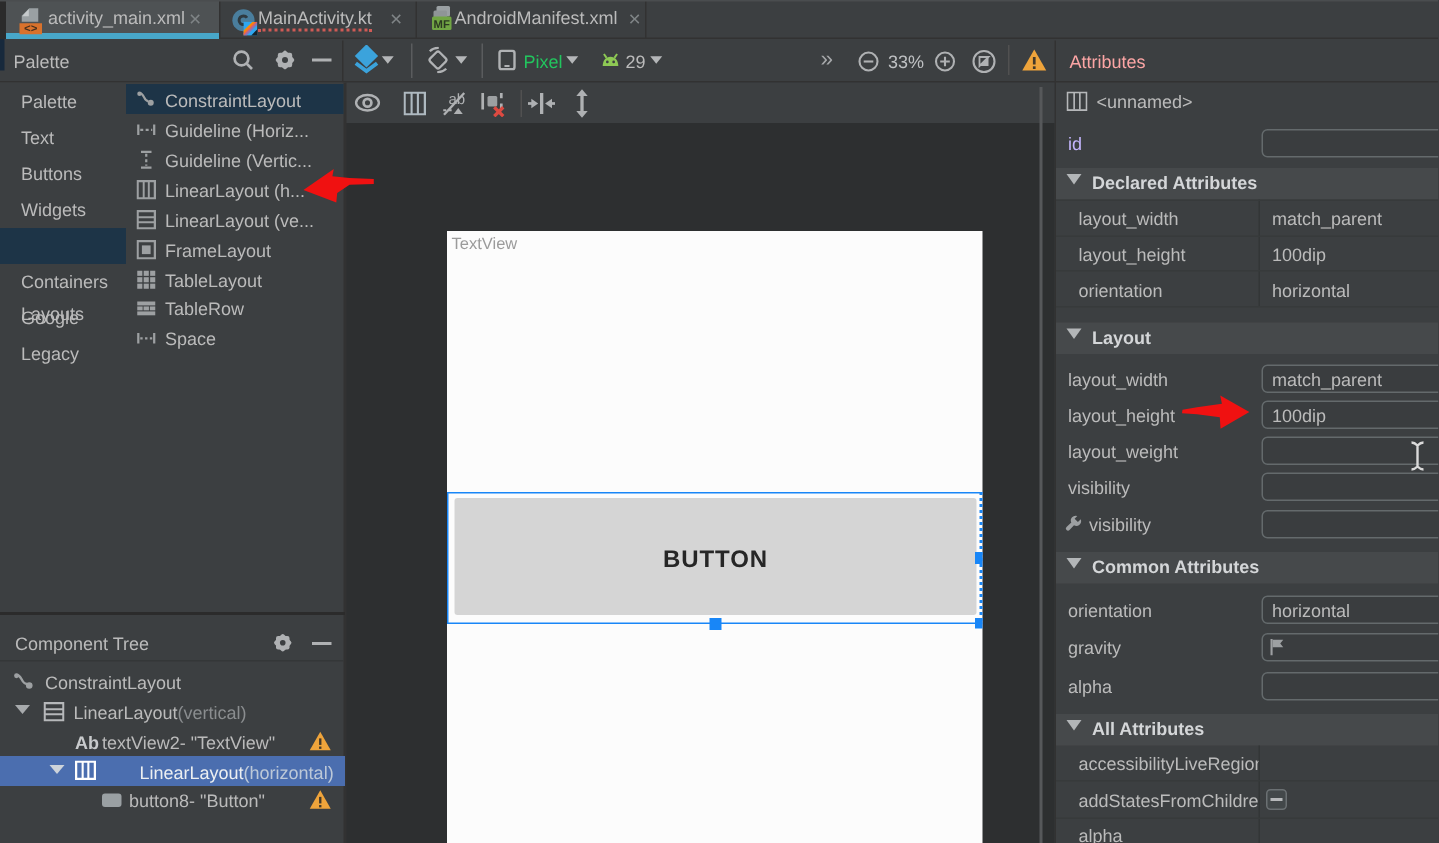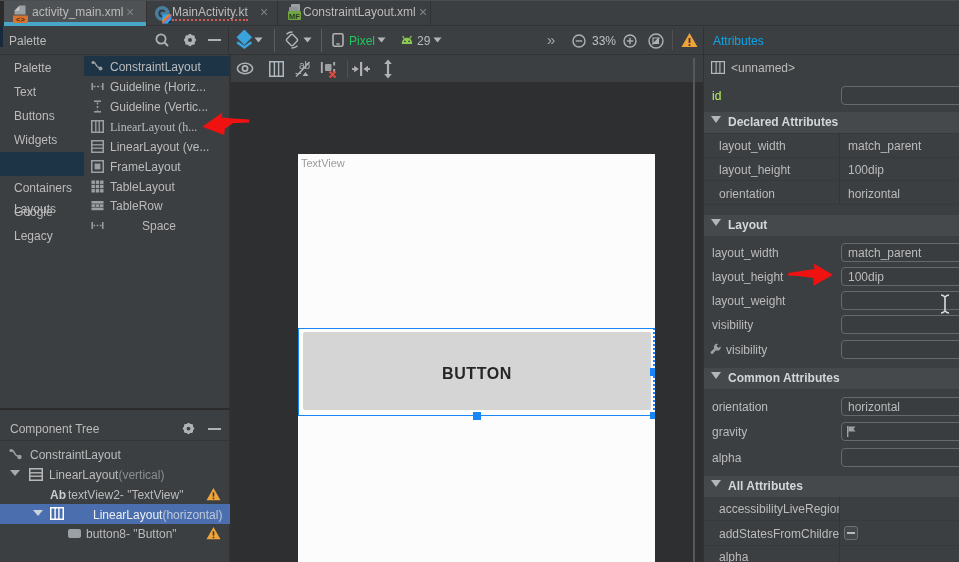--- a/index.html
+++ b/index.html
@@ -38,21 +38,21 @@
     </svg>
   <div class="abs" style="left:172px;top:5px;color:#bbbbbb;border-bottom:2px dotted #cf5b56;">MainActivity.kt</div>
   <div class="abs" style="left:260px;top:4px;color:#7f8486;font-size:14px;">×</div>
 
   <svg class="abs" style="left:286px;top:3px;" width="18" height="18" viewBox="0 0 18 18">
       <rect x="5" y="1" width="9" height="7" rx="1" fill="#9aa0a3"></rect>
       <rect x="3" y="4" width="9" height="6" rx="1" fill="#8f9597"></rect>
       <rect x="2" y="8" width="13" height="9" rx="1" fill="#71a544"></rect>
       <text x="8.5" y="15.5" font-size="7.5" font-weight="bold" fill="#2c3a22" text-anchor="middle">MF</text>
     </svg>
-  <div class="abs" style="left:303px;top:5px;color:#bbbbbb;">ConstraintLayout.xml</div>
+  <div class="abs" style="left:303px;top:5px;color:#bbbbbb;">AndroidManifest.xml</div>
   <div class="abs" style="left:419px;top:4px;color:#7f8486;font-size:14px;">×</div>
   <div class="abs" style="left:430px;top:0;width:1px;height:26px;background:#323232;"></div>
 
   <div class="abs" style="left:0;top:0;width:959px;height:1px;background:#4a4d4f;"></div>
 
   <div class="abs" style="left:0;top:26px;width:959px;height:29px;background:#3c3f41;border-bottom:1px solid #323232;"></div>
   <div class="abs" style="left:0;top:26px;width:3px;height:21px;background:#17293c;"></div>
     <div class="abs" style="left:9px;top:34px;color:#bbbbbb;">Palette</div>
   <svg class="abs" style="left:154px;top:32px;" width="16" height="16" viewBox="0 0 16 16">
       <circle cx="7" cy="7" r="4.6" fill="none" stroke="#afb1b3" stroke-width="1.8"></circle>
@@ -123,29 +123,29 @@
   <div class="abs" style="left:672px;top:30px;width:1px;height:20px;background:#515151;"></div>
   <svg class="abs" style="left:681px;top:32px;" width="17" height="16" viewBox="0 0 17 16">
       <path d="M8.5 1 L16.5 15 L0.5 15 Z" fill="#efa43b"></path>
       <rect x="7.6" y="6" width="1.8" height="5" fill="#43392a"></rect>
       <rect x="7.6" y="12.2" width="1.8" height="1.8" fill="#43392a"></rect>
     </svg>
 
   <div class="abs" style="left:228px;top:27px;width:1px;height:28px;background:#323232;"></div>
 
   <div class="abs" style="left:703px;top:27px;width:1px;height:535px;background:#323232;"></div>
-  <div class="abs" style="left:713px;top:34px;color:#0ea5e9;">Attributes</div>
+  <div class="abs" style="left:713px;top:34px;color:#fca5a5;">Attributes</div>
 
   <svg class="abs" style="left:711px;top:61px;" width="14" height="13" viewBox="0 0 14 13">
       <rect x="0.6" y="0.6" width="12.8" height="11.8" fill="none" stroke="#b6b8ba" stroke-width="1.2"></rect>
       <line x1="5.1" y1="1" x2="5.1" y2="12" stroke="#b6b8ba" stroke-width="1.1"></line>
       <line x1="8.9" y1="1" x2="8.9" y2="12" stroke="#b6b8ba" stroke-width="1.1"></line>
     </svg>
   <div class="abs" style="left:731px;top:61px;color:#bbbbbb;">&lt;unnamed&gt;</div>
-  <div class="abs" style="left:712px;top:89px;color:#bef264;">id</div>
+  <div class="abs" style="left:712px;top:89px;color:#c4b5fd;">id</div>
   <div class="abs" style="left:841px;top:86px;width:130px;height:19px;border:1px solid #646a6c;border-radius:4px;background:#3a3d3f;"></div>
 
   <div class="abs" style="left:704px;top:112px;width:255px;height:21px;background:#46494b;"></div>
   <div class="abs" style="left:711px;top:116px;width:0;height:0;border-left:5px solid transparent;border-right:5px solid transparent;border-top:7px solid #b3b6b8;"></div>
   <div class="abs" style="left:728px;top:115px;color:#d4d6d8;font-weight:bold;">Declared Attributes</div>
   <div class="abs" style="left:839px;top:133px;width:1px;height:71px;background:#333637;"></div>
   <div class="abs" style="left:704px;top:133px;width:255px;height:1px;background:#373a3b;"></div>
   <div class="abs" style="left:704px;top:157px;width:255px;height:1px;background:#373a3b;"></div>
   <div class="abs" style="left:704px;top:180px;width:255px;height:1px;background:#373a3b;"></div>
   <div class="abs" style="left:704px;top:204px;width:255px;height:1px;background:#373a3b;"></div>
@@ -296,21 +296,21 @@
       <line x1="3" y1="1.2" x2="10" y2="1.2" stroke="#9da0a2" stroke-width="1.5"></line>
       <line x1="3" y1="11.8" x2="10" y2="11.8" stroke="#9da0a2" stroke-width="1.5"></line>
       <line x1="6.5" y1="2.5" x2="6.5" y2="10.5" stroke="#9da0a2" stroke-width="1.5" stroke-dasharray="2 1.6"></line>
     </svg>
   <div class="abs" style="left:110px;top:100px;">Guideline (Vertic...</div>
   <svg class="abs" style="left:91px;top:120px;" width="13" height="13" viewBox="0 0 13 13">
       <rect x="0.75" y="0.75" width="11.5" height="11.5" fill="none" stroke="#9da0a2" stroke-width="1.5"></rect>
       <line x1="4.8" y1="1" x2="4.8" y2="12" stroke="#9da0a2" stroke-width="1.3"></line>
       <line x1="8.2" y1="1" x2="8.2" y2="12" stroke="#9da0a2" stroke-width="1.3"></line>
     </svg>
-  <div class="abs" style="left:110px;top:120px;font-family:Liberation Serif, serif;">LinearLayout (h...</div>
+  <div class="abs" style="left:110px;top:120px;">LinearLayout (h...</div>
   <svg class="abs" style="left:91px;top:140px;" width="13" height="13" viewBox="0 0 13 13">
       <rect x="0.75" y="0.75" width="11.5" height="11.5" fill="none" stroke="#9da0a2" stroke-width="1.5"></rect>
       <line x1="1" y1="4.8" x2="12" y2="4.8" stroke="#9da0a2" stroke-width="1.3"></line>
       <line x1="1" y1="8.2" x2="12" y2="8.2" stroke="#9da0a2" stroke-width="1.3"></line>
     </svg>
   <div class="abs" style="left:110px;top:140px;">LinearLayout (ve...</div>
   <svg class="abs" style="left:91px;top:160px;" width="13" height="13" viewBox="0 0 13 13">
       <rect x="0.75" y="0.75" width="11.5" height="11.5" fill="none" stroke="#9da0a2" stroke-width="1.5"></rect>
       <rect x="3.6" y="3.6" width="5.8" height="5.8" fill="#9da0a2"></rect>
     </svg>
@@ -337,21 +337,21 @@
         <rect x="8.9" y="5.3" width="3.6" height="2.6"></rect>
         <rect x="0.5" y="8.6" width="12" height="2.6"></rect>
       </g>
     </svg>
   <div class="abs" style="left:110px;top:199px;">TableRow</div>
   <svg class="abs" style="left:91px;top:219px;" width="13" height="13" viewBox="0 0 13 13">
       <line x1="1.2" y1="3" x2="1.2" y2="10" stroke="#9da0a2" stroke-width="1.5"></line>
       <line x1="11.8" y1="3" x2="11.8" y2="10" stroke="#9da0a2" stroke-width="1.5"></line>
       <line x1="2.5" y1="6.5" x2="10.5" y2="6.5" stroke="#9da0a2" stroke-width="1.5" stroke-dasharray="1.6 1.6"></line>
     </svg>
-  <div class="abs" style="left:110px;top:219px;margin-left:32px;">Space</div>
+  <div class="abs" style="left:110px;top:219px;">Space</div>
 
   <svg class="abs" style="left:196px;top:108px;" width="58" height="32" viewBox="0 0 58 32">
       <path d="M6.3 18.7 L26.5 4.6 L25.6 9.5 L37 10.6 L53.2 11.4 L53.2 14.6 L37 15.2 L28.8 20.7 L28.2 27 Z" fill="#f01111"></path>
     </svg>
 
   <div class="abs" style="left:0;top:408px;width:230px;height:2px;background:#2b2b2b;"></div>
   <div class="abs" style="left:10px;top:422px;">Component Tree</div>
   <svg class="abs" style="left:181px;top:421px;" width="15" height="15" viewBox="0 0 16 16">
       <g fill="#afb1b3">
         <rect x="3.2" y="3.2" width="9.6" height="9.6" rx="1.5"></rect>

